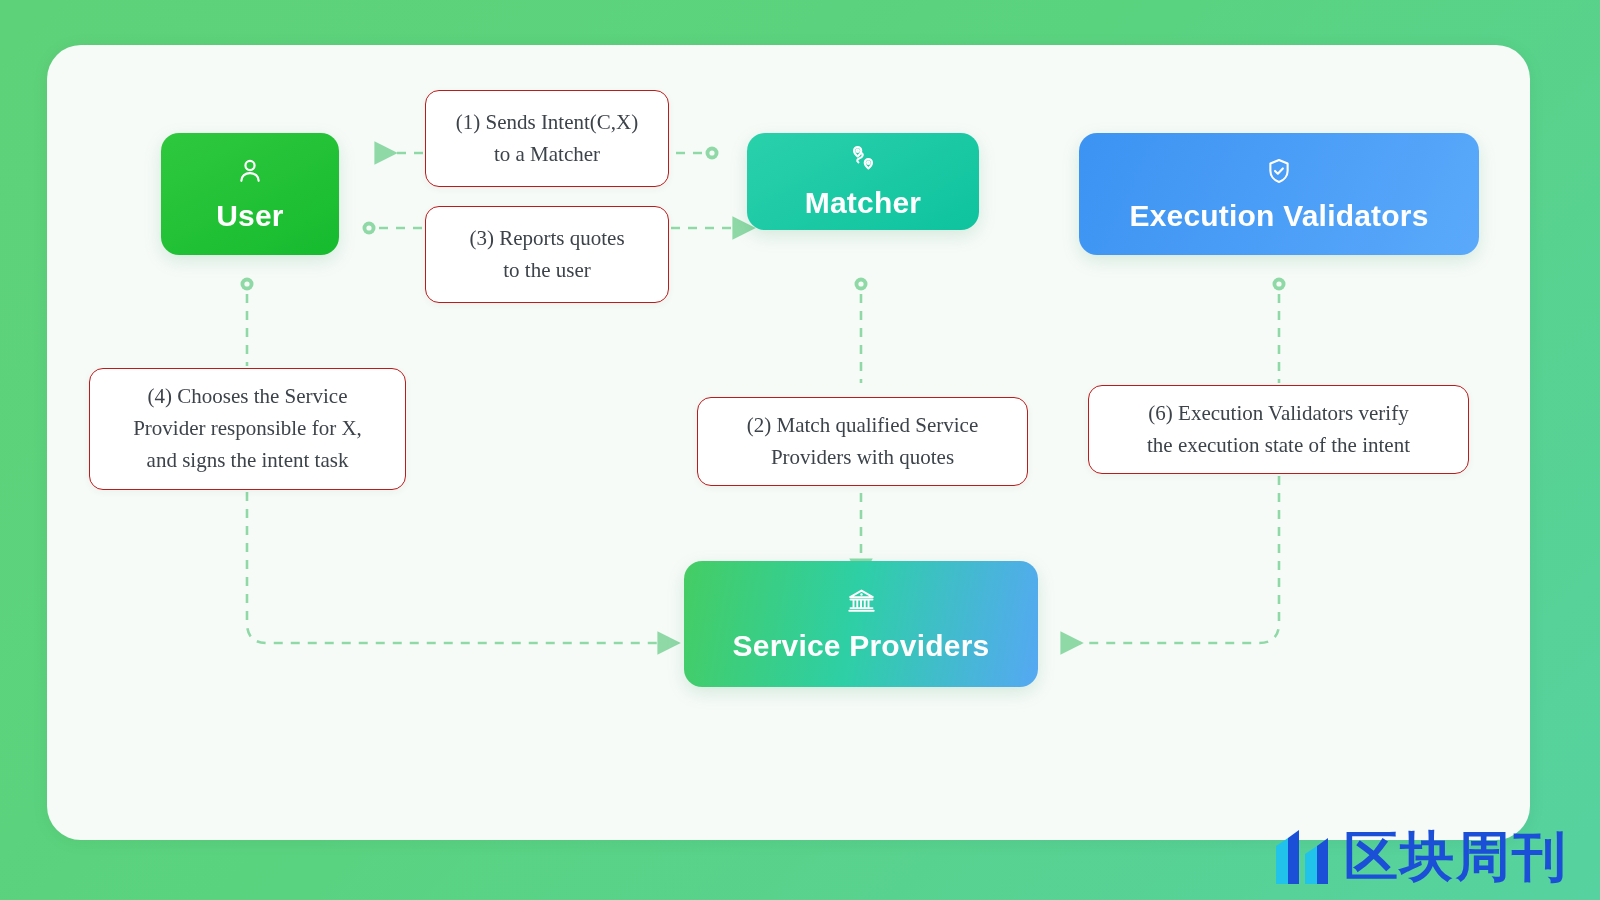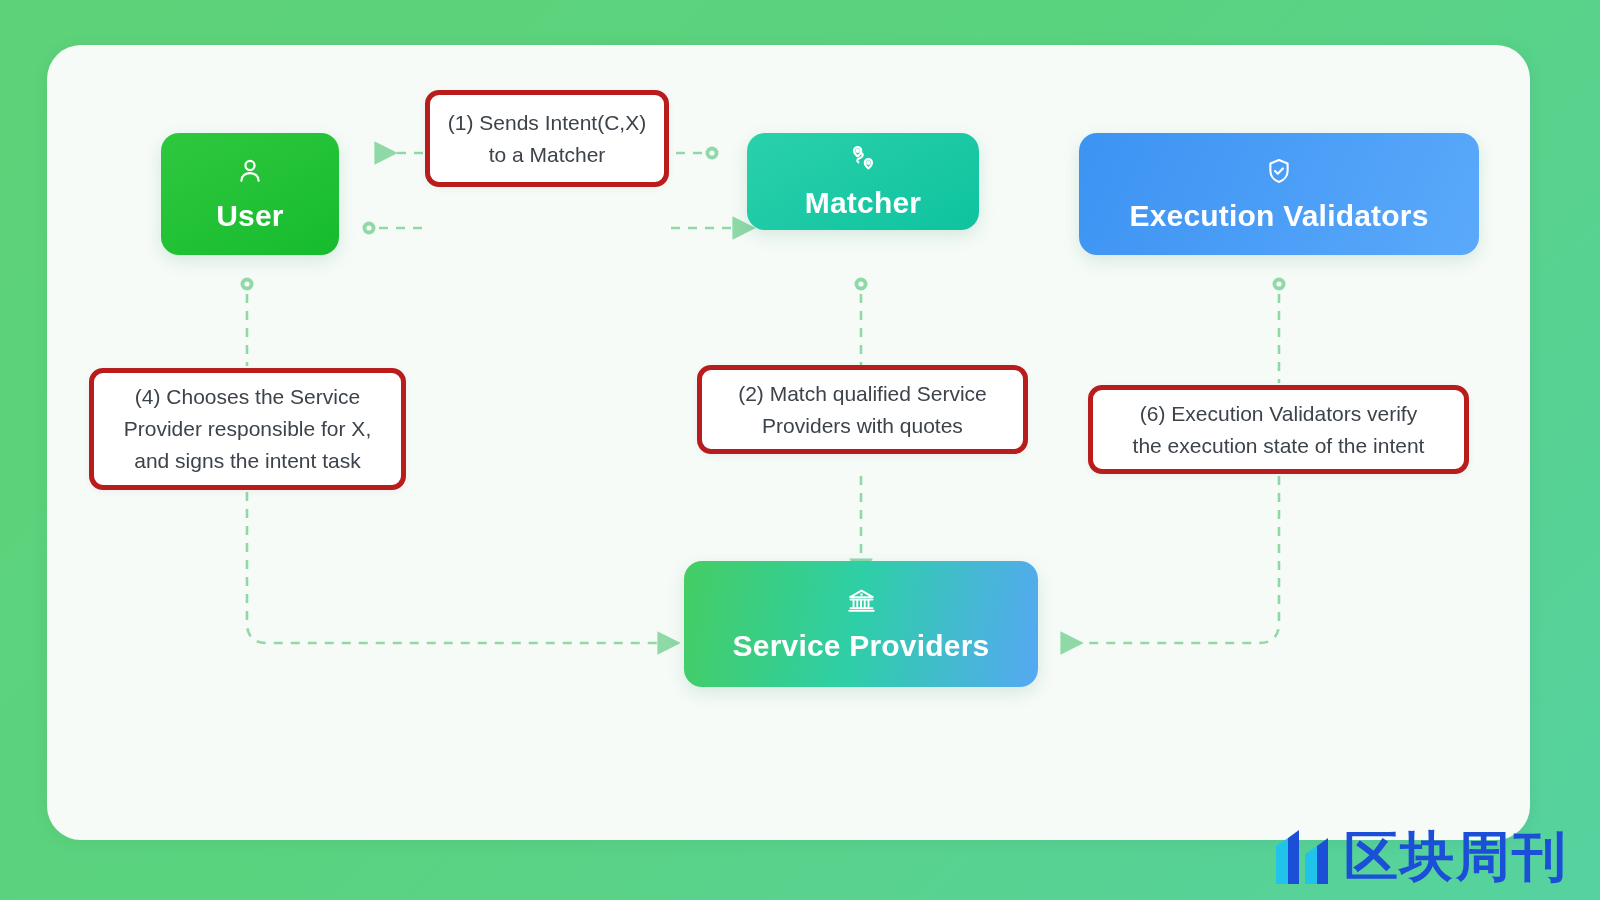--- a/index.html
+++ b/index.html
@@ -83,39 +83,40 @@
   #node-providers {
     left: 637px;  top: 516px;
     width: 354px; height: 126px;
     background: linear-gradient(100deg, #45cd64 0%, #2ecfa6 48%, #55a8f3 100%);
   }
 
   
   .step {
     position: absolute;
     background: #ffffff;
-    border: 5px solid #b91c1c;
+    border: 1px solid #b91c1c;
     border-radius: 14px;
     box-shadow: 0 2px 7px rgba(30,50,40,0.05);
     display: flex;
     align-items: center;
     justify-content: center;
     text-align: center;
     color: #3c434a;
     font-size: 21px;
     line-height: 1.52;
     padding: 10px 16px;
     box-sizing: border-box;
     z-index: 3;
+    font-family: Liberation Serif, serif;
   }
 
   #step-1 { left: 378px;  top: 45px;  width: 244px; height: 97px; }
   #step-3 { left: 378px;  top: 161px; width: 244px; height: 97px; }
   #step-4 { left: 42px;   top: 323px; width: 317px; height: 122px; }
-  #step-2 { left: 650px;  top: 320px; width: 331px; height: 89px; }
+  #step-2 { left: 650px;  top: 352px; width: 331px; height: 89px; }
   #step-6 { left: 1041px; top: 340px; width: 381px; height: 89px; }
   #step-5 { left: 488px;  top: 681px; width: 652px; height: 62px; }
 
   
   #watermark {
     position: absolute;
     right: 32px;
     bottom: 10px;
     display: flex;
     align-items: center;
@@ -231,20 +232,22 @@
         <line x1="17.8" y1="11.6" x2="17.8" y2="17.6"></line>
         <line x1="2.9" y1="18.3" x2="21.1" y2="18.3"></line>
         <line x1="1.9" y1="20.5" x2="22.1" y2="20.5"></line>
       </svg>
     </span>
     <span class="node-label">Service Providers</span>
   </div>
 
   <div class="step" id="step-1" style="white-space:pre-line">(1) Sends Intent(C,X)
 to a Matcher</div>
+  <div class="step" id="step-3" style="white-space:pre-line">(3) Reports quotes
+to the user</div>
   <div class="step" id="step-4" style="white-space:pre-line">(4) Chooses the Service
 Provider responsible for X,
 and signs the intent task</div>
   <div class="step" id="step-2" style="white-space:pre-line">(2) Match qualified Service
 Providers with quotes</div>
   <div class="step" id="step-6" style="white-space:pre-line">(6) Execution Validators verify
 the execution state of the intent</div>
 
 </div>
 

